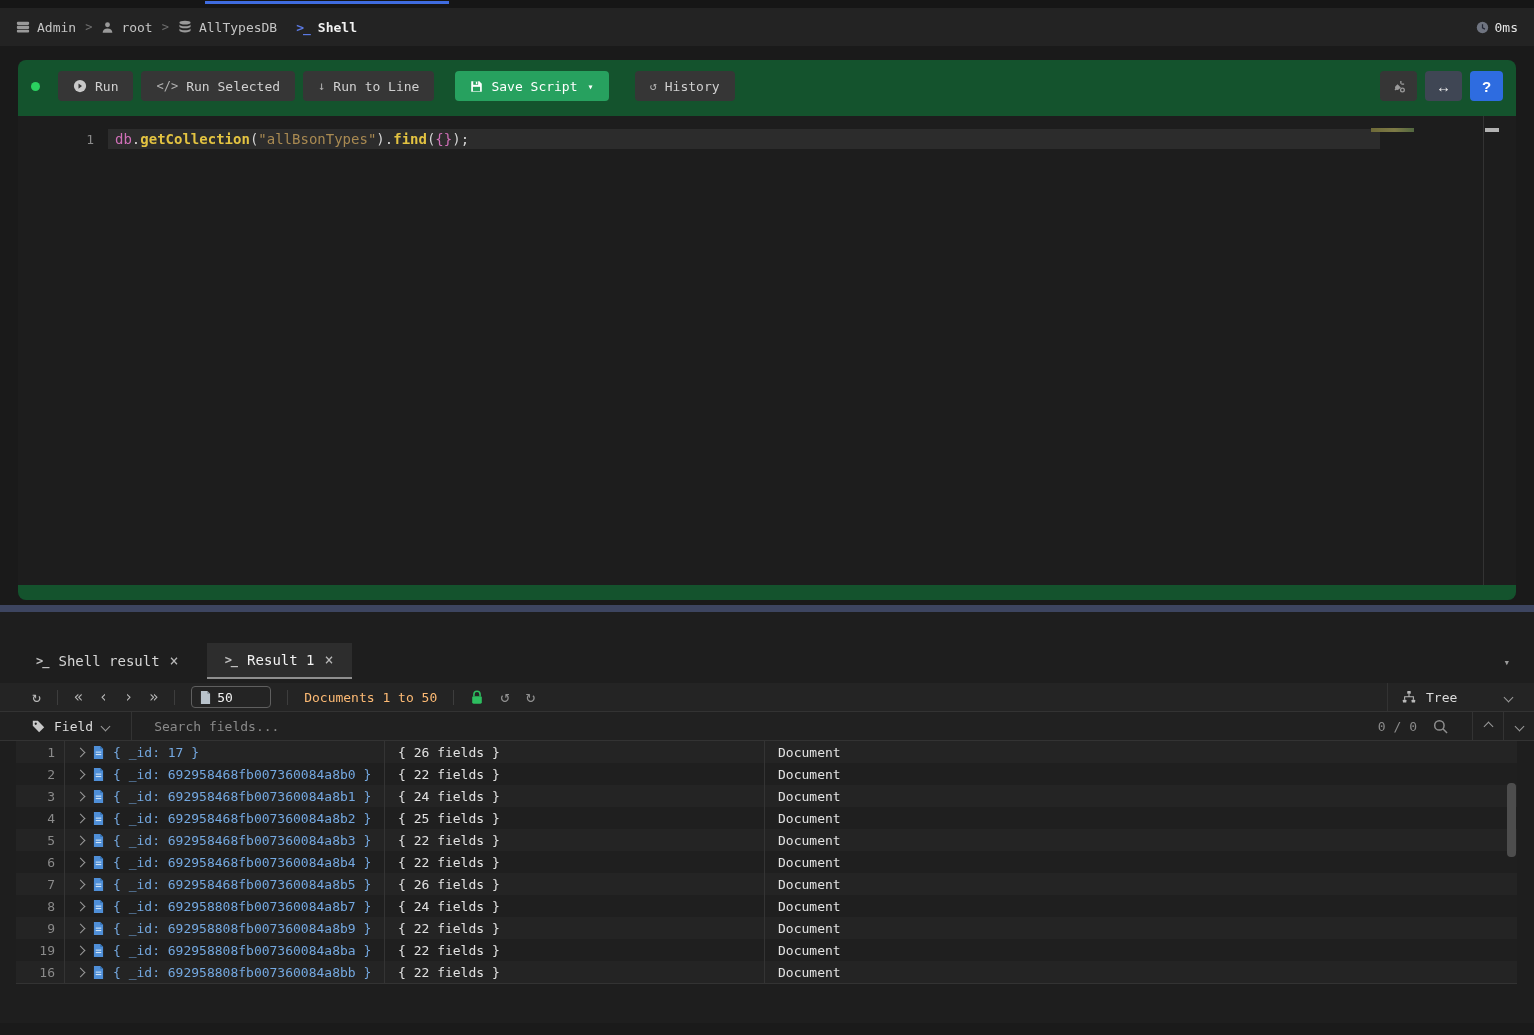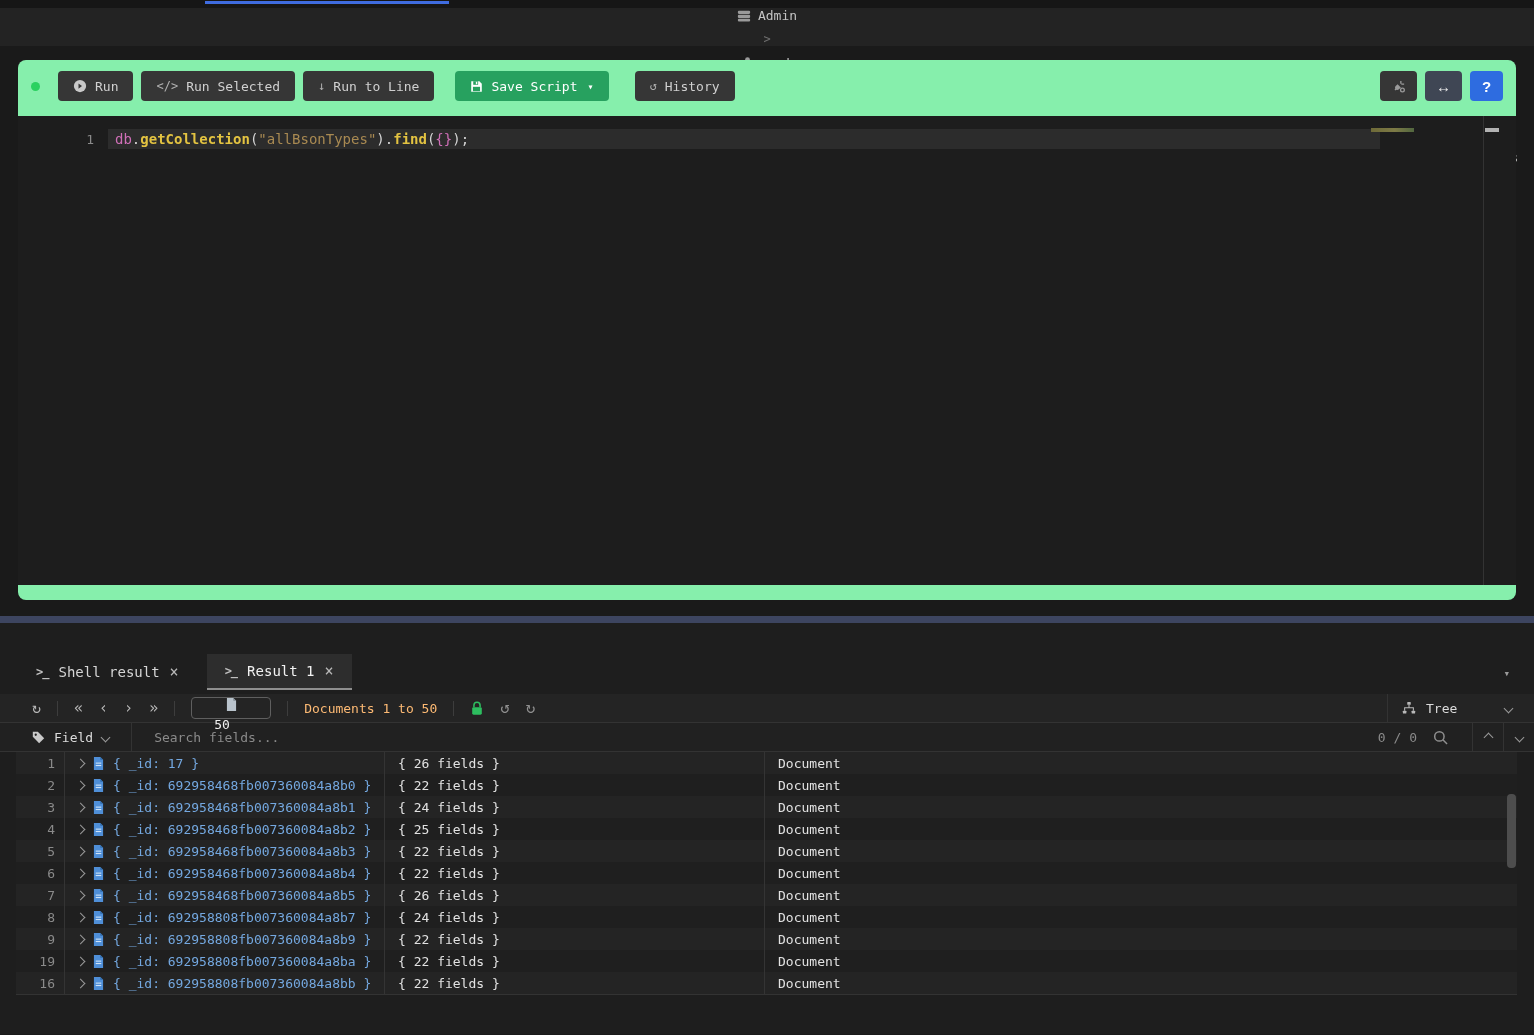--- a/index.html
+++ b/index.html
@@ -5,30 +5,30 @@
   * { margin:0; padding:0; box-sizing:border-box; }
   html,body { width:1534px; height:1035px; background:#1a1a1a; overflow:hidden;
     font-family:"DejaVu Sans Mono","Liberation Mono",monospace; color:#d0d0d0; }
 
   
   .top-strip { position:relative; height:8px; background:#161616; }
   .tab-indicator { position:absolute; left:205px; top:1px; width:244px; height:3px; background:#3f6ce0; }
 
   
   .breadcrumb-bar { height:38px; background:#232323; display:flex; align-items:center;
-    padding:0 16px; font-size:13px; color:#c4c4c4; gap:9px;flex-direction:column; }
+    padding:0 16px; font-size:13px; color:#c4c4c4; gap:9px; }
   .crumb { display:flex; align-items:center; gap:7px; cursor:pointer; }
   .crumb-sep { color:#6e6e6e; font-size:12px; }
   .crumb-active { display:flex; align-items:center; gap:8px; margin-left:10px; }
   .term-glyph { color:#5b79e3; font-weight:bold; font-size:13px; letter-spacing:-1px; }
   .crumb-active .label { color:#f2f2f2; font-weight:bold; }
   .timing { margin-left:auto; display:flex; align-items:center; gap:6px; color:#e5e5e5; font-size:13px; }
 
   
-  .script-panel { margin:14px 18px 16px 18px; height:540px; background:#86efac; border-radius:8px;
+  .script-panel { margin:14px 18px 5px 18px; height:540px; background:#14532d; border-radius:8px;
     padding-top:11px; position:relative; }
   .script-toolbar { display:flex; align-items:center; height:30px; padding:0 13px; gap:8px; }
   .status-dot { width:9px; height:9px; border-radius:50%; background:#2bd160; margin-right:10px; }
   .tb-btn { display:flex; align-items:center; gap:8px; height:30px; padding:0 15px; background:#363636;
     border:none; border-radius:4px; color:#d0d0d0; font-size:13px; cursor:pointer;
     font-family:inherit; }
   .tb-btn .mini { font-size:12px; color:#b0b0b0; }
   .btn-green { background:#27a15f; color:#fff; margin-left:13px; }
   .btn-green .caret { font-size:10px; margin-left:2px; }
   .btn-gap { margin-left:18px; }
@@ -67,21 +67,21 @@
   .rtab .close { color:#b8b8b8; font-size:15px; cursor:pointer; }
   .rtab.active { background:#2d2d2d; border-bottom:2px solid #8f8f8f; color:#f2f2f2; margin-left:10px; }
   .tabs-spacer { flex:1; }
   .tabs-caret { color:#9a9a9a; font-size:11px; margin:0 24px 10px 0; cursor:pointer; }
 
   .result-toolbar { height:29px; margin-top:4px; display:flex; align-items:center; background:#242424;
     border-bottom:1px solid #333; padding-left:32px; gap:16px; font-size:13px; color:#b8b8b8; }
   .vsep { width:1px; height:15px; background:#3d3d3d; }
   .nav-ch { font-size:15px; color:#b8b8b8; cursor:pointer; line-height:1; }
   .pg-input-wrap { display:flex; align-items:center; gap:6px; width:80px; height:22px;
-    border:1px solid #5f5f5f; border-radius:4px; padding:0 8px; background:#242424;flex-direction:column; }
+    border:1px solid #5f5f5f; border-radius:4px; padding:0 8px; background:#242424; }
   .pg-input { width:34px; border:none; background:transparent; color:#f0f0f0; font-size:13px;
     font-family:inherit; outline:none; }
   .range-label { color:#fdba74;text-align:center; }
   .tool-ic { font-size:16px; color:#8f8f8f; cursor:pointer; line-height:1; }
   .view-mode { margin-left:auto; align-self:stretch; display:flex; align-items:center; gap:10px;
     border-left:1px solid #333; padding:0 22px 0 14px; width:147px; cursor:pointer; color:#dcdcdc; }
   .view-mode .flex1 { flex:1; }
 
   .search-row { height:29px; display:flex; align-items:center; background:#212121;
     border-bottom:1px solid #333; padding-left:32px; gap:10px; font-size:13px; }

